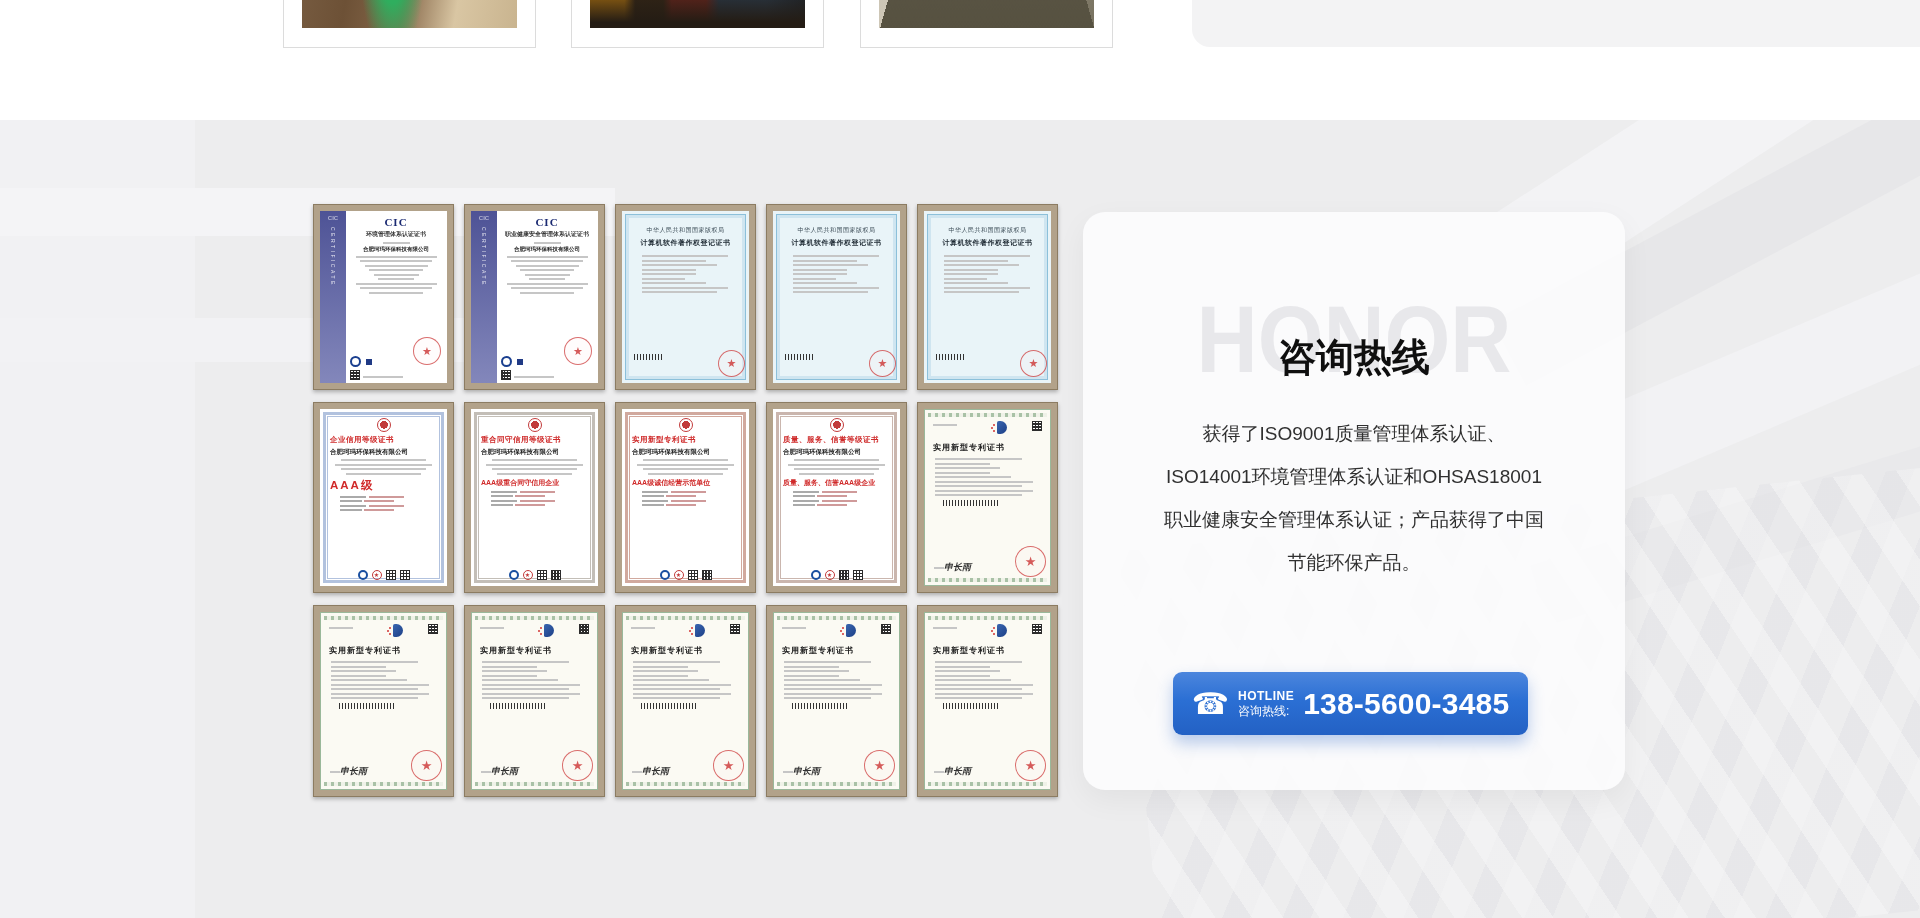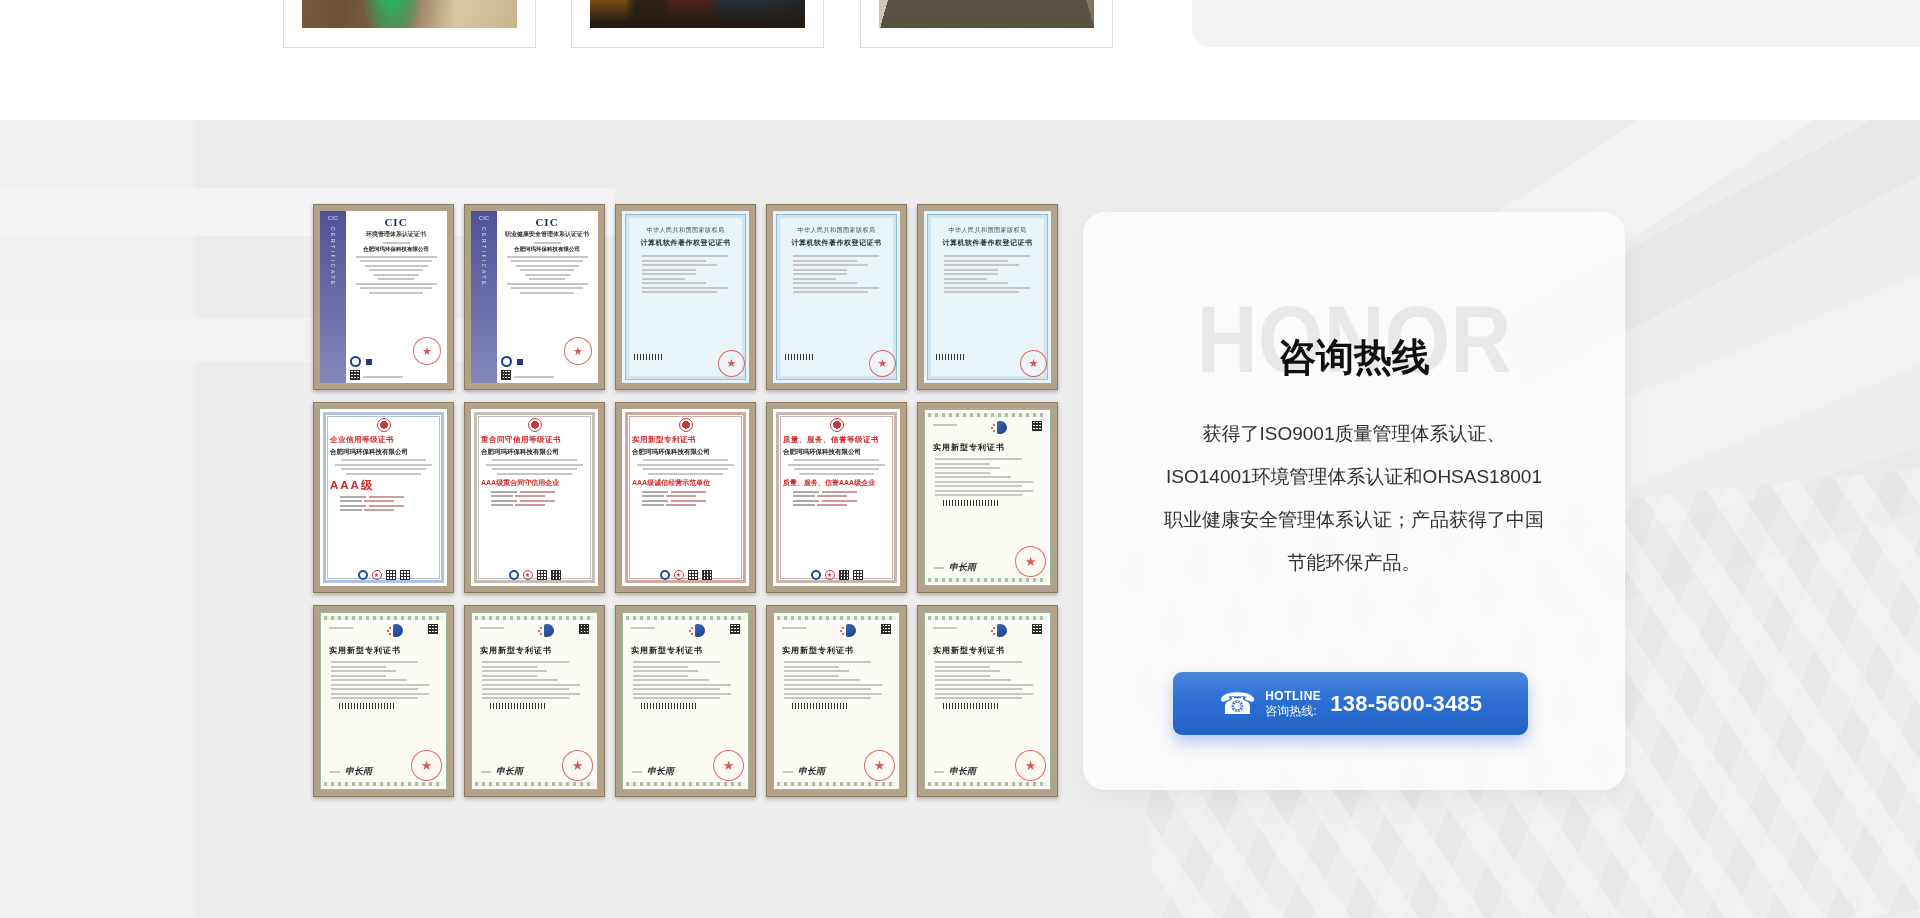--- a/index.html
+++ b/index.html
@@ -112,42 +112,42 @@
   .pt-in { position:absolute; inset:10px 9px; }
   .pt-head { display:flex; align-items:flex-start; justify-content:space-between; margin-top:2px; }
   .pt-head .b { margin-top:3px; }
   .pt-logo { position:relative; width:10px; height:13px; margin-left:14px;
              background:linear-gradient(135deg,#3a66b0,#1c3f86); border-radius:2px 7px 7px 2px; }
   .pt-logo::before { content:""; position:absolute; left:-4px; top:3px; width:2px; height:2px;
                      border-radius:50%; background:#d23333; box-shadow:-2px 3px 0 #d23333, 0 6px 0 #d23333; }
   .pt-title { font-size:8px; font-weight:bold; color:#222; margin-top:8px; letter-spacing:1px; }
   .pt-bars { margin-top:5px; }
   .pt-code { margin:4px 0 0 10px; width:55px; }
-  .pt-sigrow { position:absolute; left:10px; bottom:12px; display:flex; align-items:center; gap:5px; }
+  .pt-sigrow { position:absolute; left:10px; bottom:12px; display:flex; align-items:center; }
   .pt-sig { font-family:"DejaVu Serif",serif; font-style:italic; font-weight:bold; font-size:9px; color:#333; }
   .pt-seal { width:31px; height:31px; right:5px; bottom:9px; font-size:13px; }
 
   
   .honor-card { position:absolute; left:1083px; top:212px; width:542px; height:578px;
                 background:rgba(252,252,253,.9); border-radius:22px; box-shadow:0 10px 30px rgba(0,0,0,.05); }
   .h-water { position:absolute; top:93px; left:0; width:100%; text-align:center; line-height:70px;
              font-size:94px; font-weight:bold; color:#e8e8eb; transform:scaleX(.9); letter-spacing:0; }
   .h-title { position:absolute; top:120px; left:0; width:100%; text-align:center;
              font-size:38px; font-weight:bold; color:#0f0f0f; }
   .h-desc { position:absolute; top:200px; left:36px; right:36px; text-align:center;
             font-size:19px; line-height:43px; color:#303030; }
   .h-desc span { display:block; }
   .h-btn { position:absolute; left:90px; top:460px; width:355px; height:63px; border-radius:9px;
            background:linear-gradient(180deg,#4c86dd 0%,#2b6fd4 45%,#2361c4 100%);
            box-shadow:0 8px 16px rgba(40,100,200,.32);
            display:flex; align-items:center; justify-content:center; gap:9px; color:#fff; cursor:pointer; }
   .h-btn .ph-icon { font-size:30px; line-height:1; }
   .h-btn .lbls { display:flex; flex-direction:column; line-height:1.2; font-size:12px; text-align:left; }
   .h-btn .lbls .en { font-weight:bold; letter-spacing:.5px; }
-  .h-btn .num { font-size:22px; font-weight:bold; letter-spacing:.2px; }
+  .h-btn .num { font-size:30px; font-weight:bold; letter-spacing:.2px; }
 </style>
 </head>
 <body>
 
 <div class="page">
 
   <div class="case-card" style="left:283px">
     <div class="case-photo ph1">
         <div class="blob"></div>
       </div>

